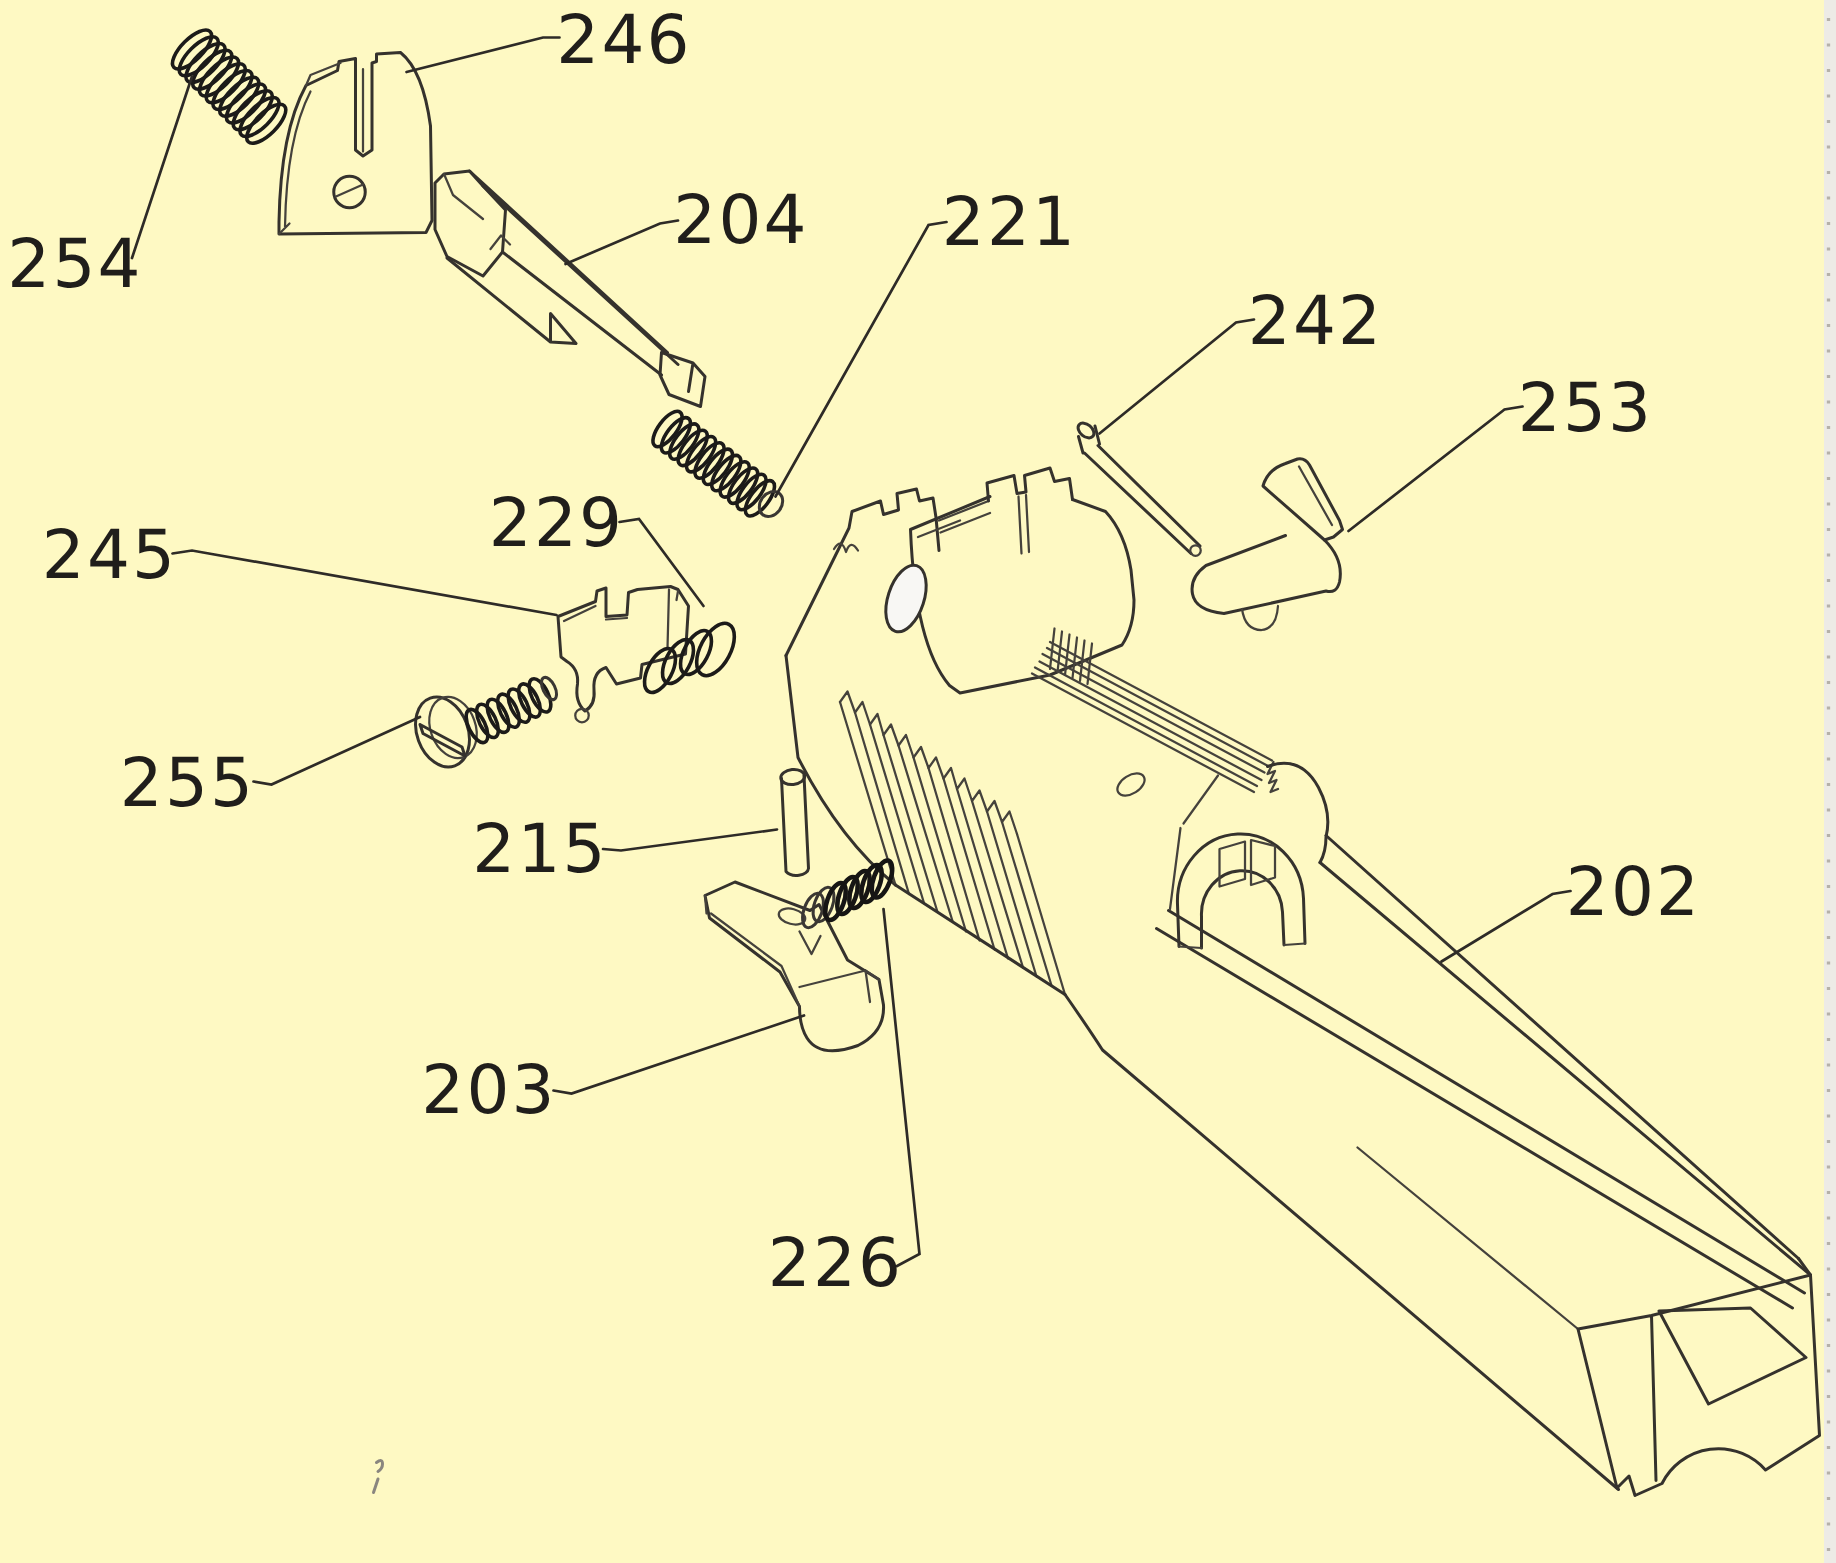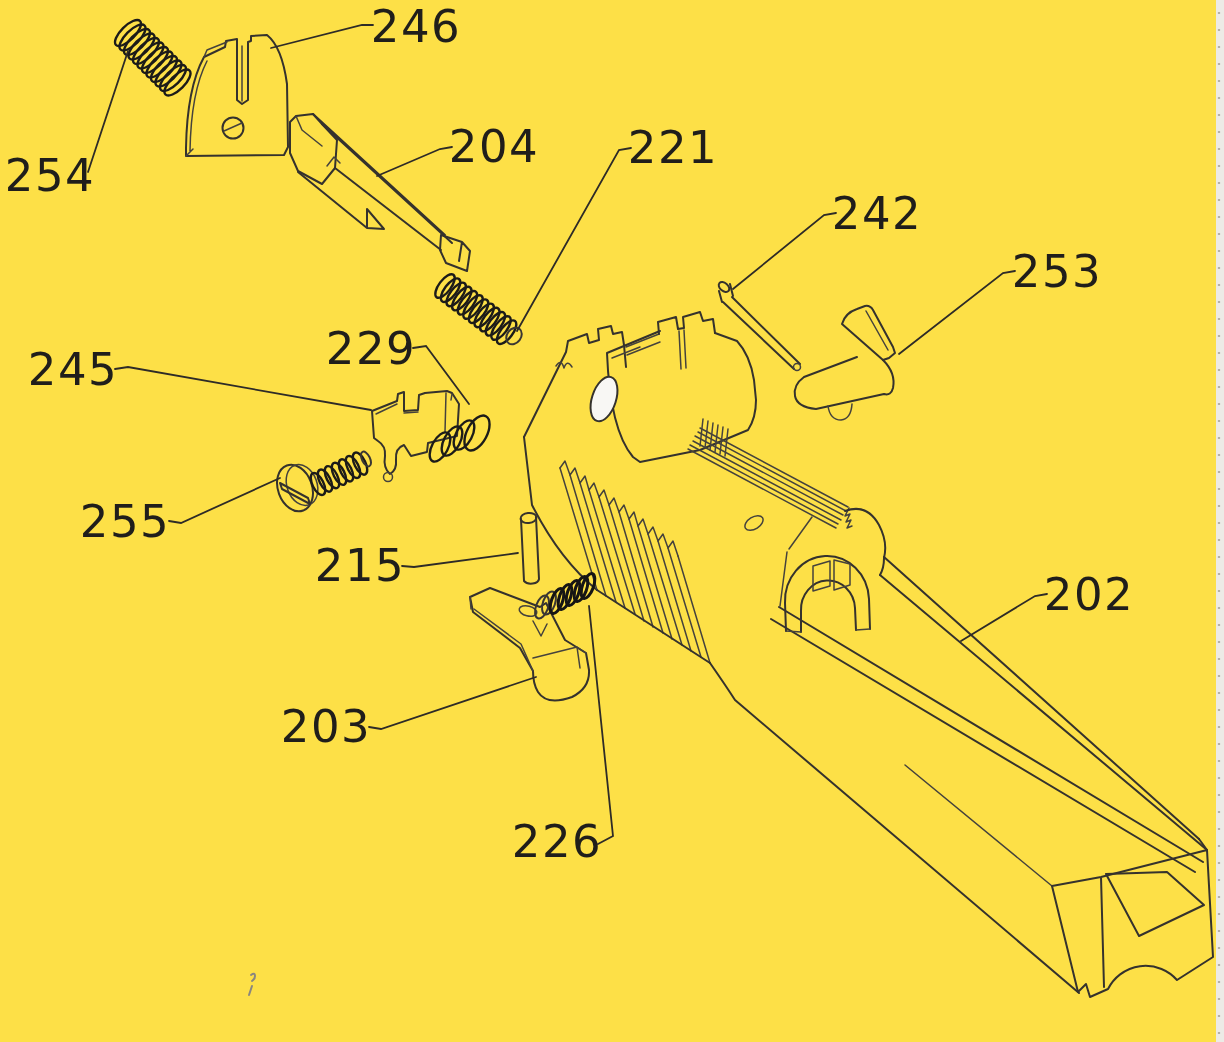--- a/index.html
+++ b/index.html
@@ -1,16 +1,16 @@
 <!DOCTYPE html>
 <html><head>
 <meta charset="utf-8">
 <style>
   html,body{margin:0;padding:0;background:#e8e6e1;}
-  #page{position:relative;width:1224px;height:1042px;background:#fde047;overflow:hidden;
+  #page{position:relative;width:1224px;height:1042px;background:#fef9c3;overflow:hidden;
         font-family:"DejaVu Sans", sans-serif;}
   svg{position:absolute;left:0;top:0;}
   .ink{stroke:#35322d;stroke-width:2;fill:none;stroke-linejoin:round;stroke-linecap:round;}
   .thin{stroke:#45423c;stroke-width:1.5;fill:none;stroke-linejoin:round;stroke-linecap:round;}
   .coil{stroke:#1c1b19;stroke-width:2.4;fill:none;}
   .coildark{stroke:#161514;stroke-width:3;fill:none;}
   .coillight{stroke:#3a3733;stroke-width:2;fill:none;}
   .paperfill{fill:#f8f7f4;}
   .leader{stroke:#2e2b27;stroke-width:1.8;fill:none;stroke-linecap:round;}
   .label{font-size:45px;fill:#201e1b;letter-spacing:1.5px;}

